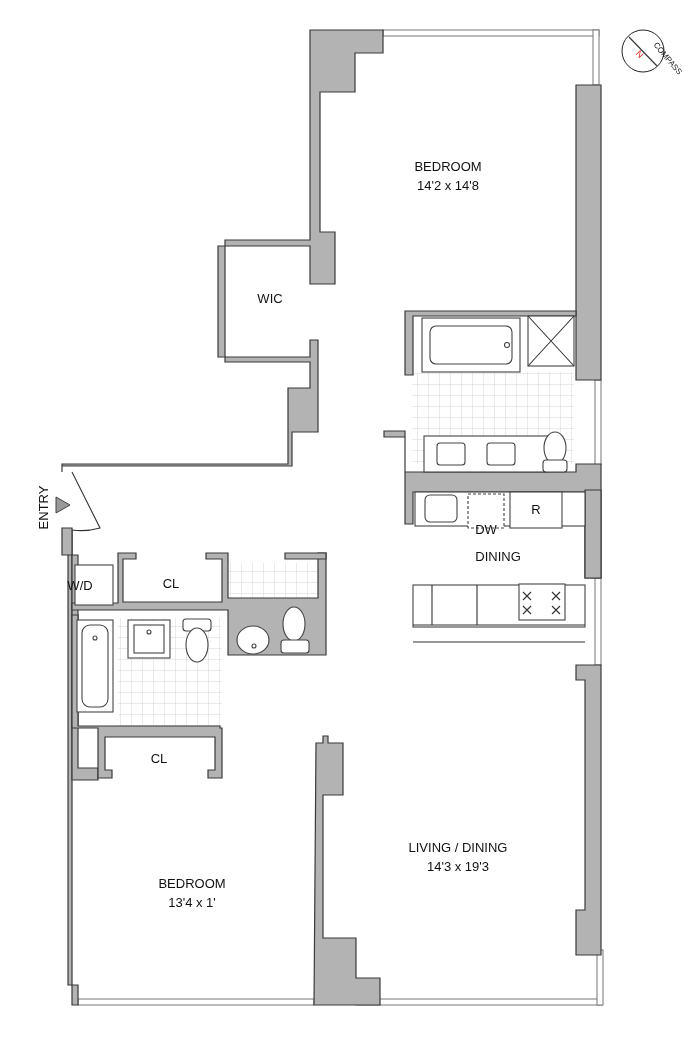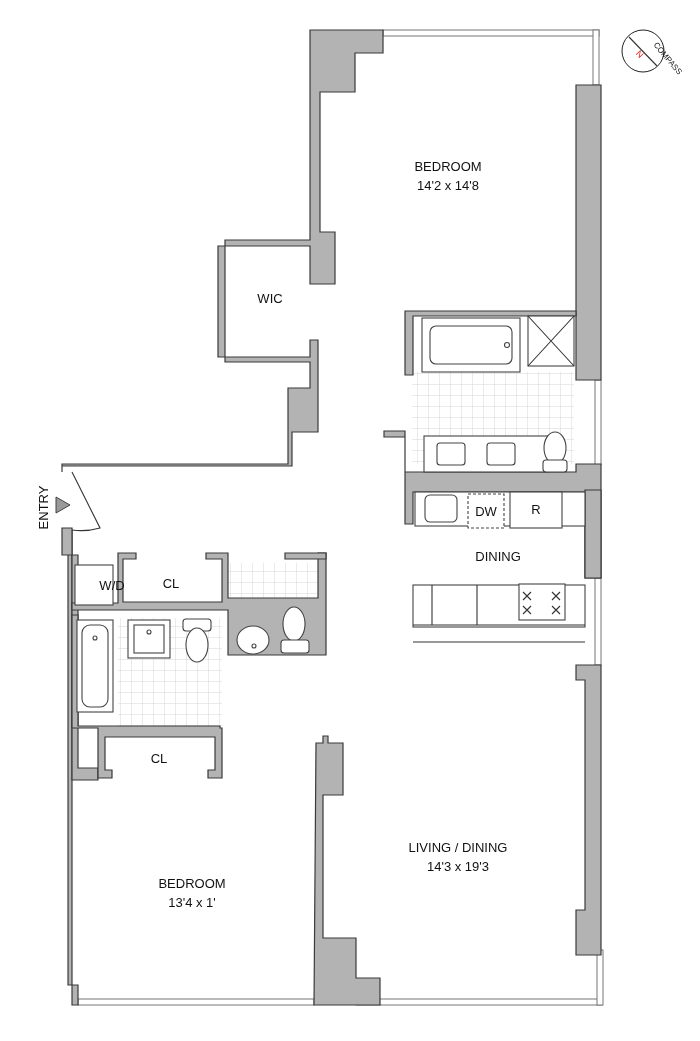--- a/index.html
+++ b/index.html
@@ -122,16 +122,16 @@
 <div class="lbl" style="left:458px;top:838px">
   <div>LIVING / DINING</div>
   <div>14'3 x 19'3</div>
 </div>
 <div class="lbl" style="left:192px;top:874px">
   <div>BEDROOM</div>
   <div>13'4 x 1'</div>
 </div>
 <div class="lbl" style="left:171px;top:574px">CL</div>
 <div class="lbl" style="left:159px;top:749px">CL</div>
-<div class="lbl small" style="left:112px;top:576px">W/D</div>
-<div class="lbl small" style="left:486px;top:502px">DW</div>
+<div class="lbl small" style="left:80px;top:576px">W/D</div>
+<div class="lbl small" style="left:486px;top:520px">DW</div>
 <div class="lbl small" style="left:536px;top:500px">R</div>
 <div class="lbl small" style="left:43px;top:498px;transform:translateX(-50%) rotate(-90deg)">ENTRY</div>
 
 </body></html>

